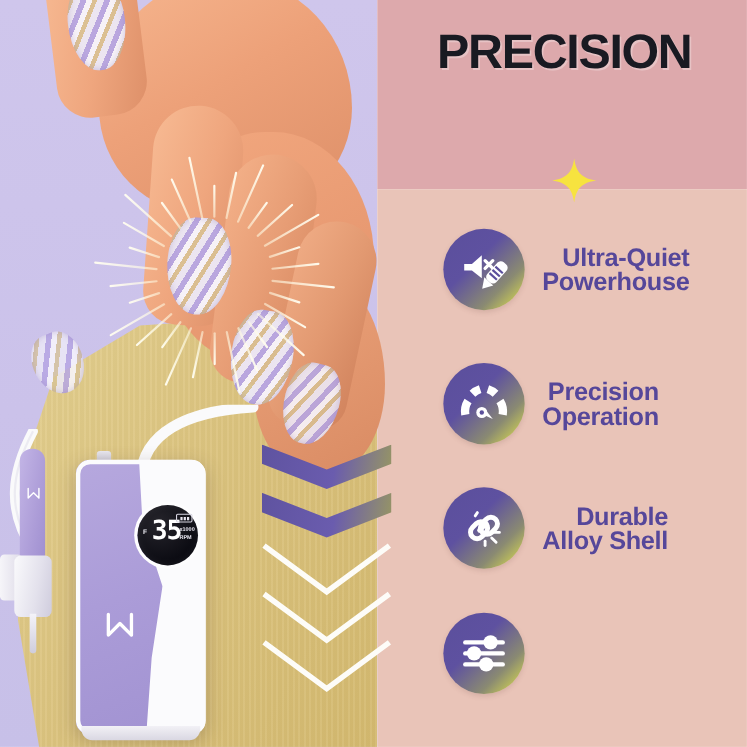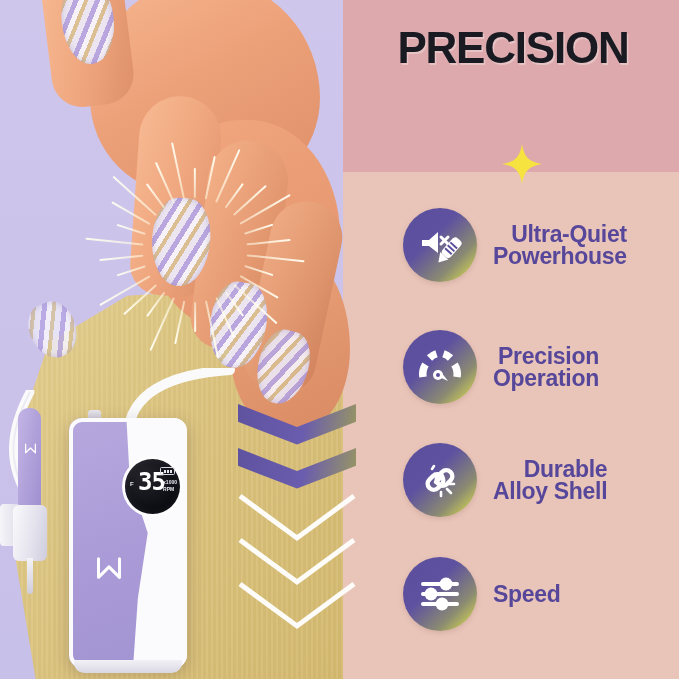--- a/index.html
+++ b/index.html
@@ -320,17 +320,16 @@
           <line x1="7" y1="14" x2="41" y2="14"></line>
           <line x1="7" y1="24" x2="41" y2="24"></line>
           <line x1="7" y1="34" x2="41" y2="34"></line>
         </g>
         <circle cx="30" cy="14" r="6.5" fill="#fff"></circle>
         <circle cx="15" cy="24" r="6.5" fill="#fff"></circle>
         <circle cx="26" cy="34" r="6.5" fill="#fff"></circle>
       </svg>
     </div>
     <div class="flab">
-        <div>Speed</div>
     </div>
   </div>
 
 </div>
 
 </body></html>

